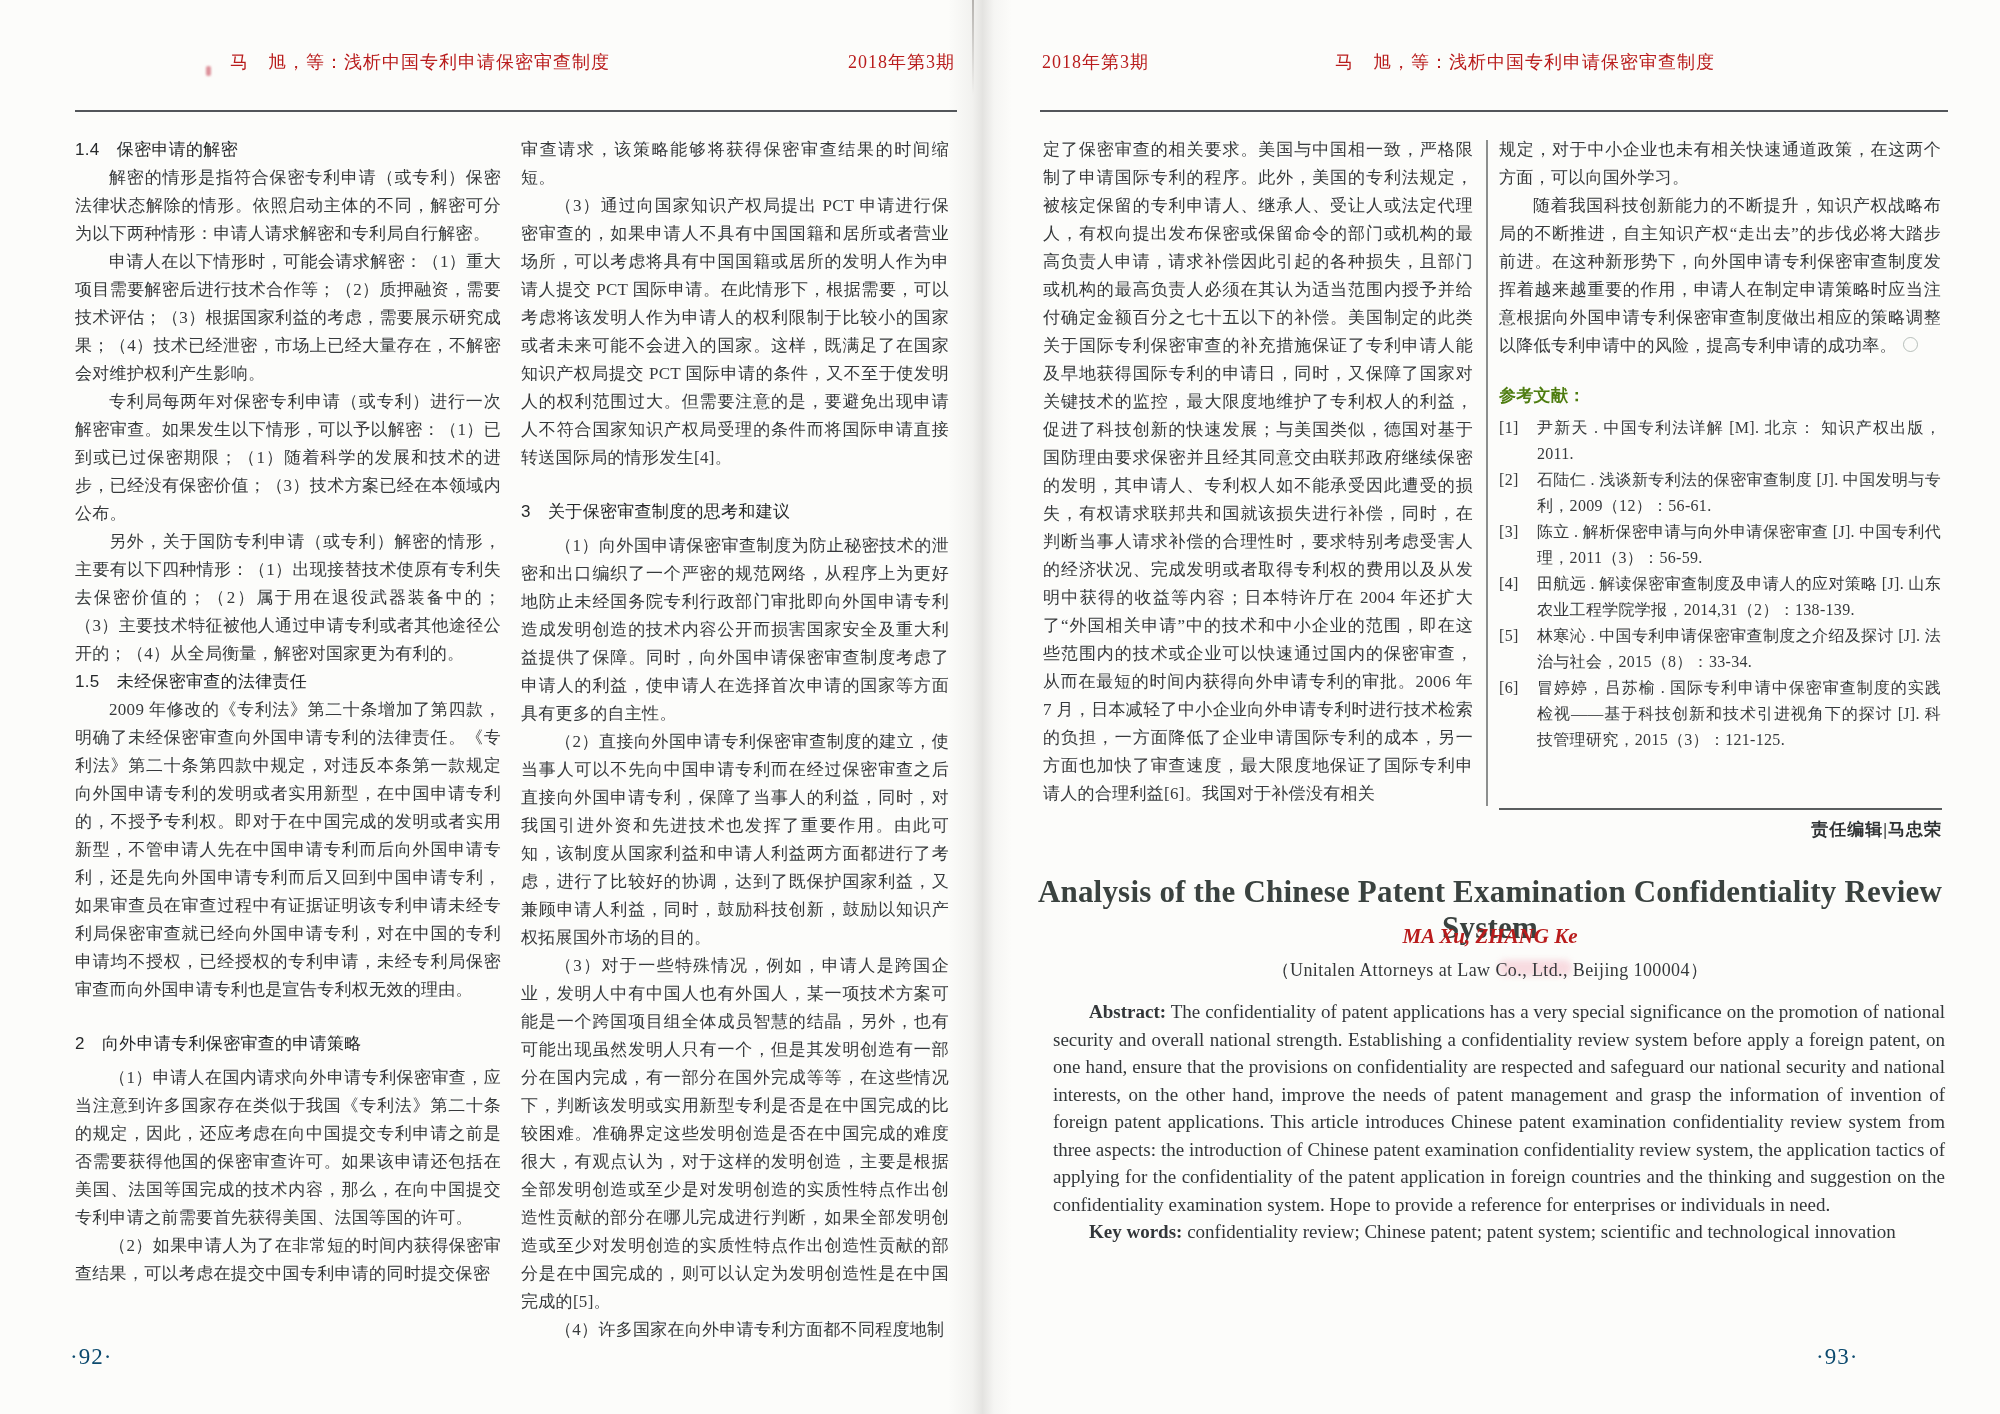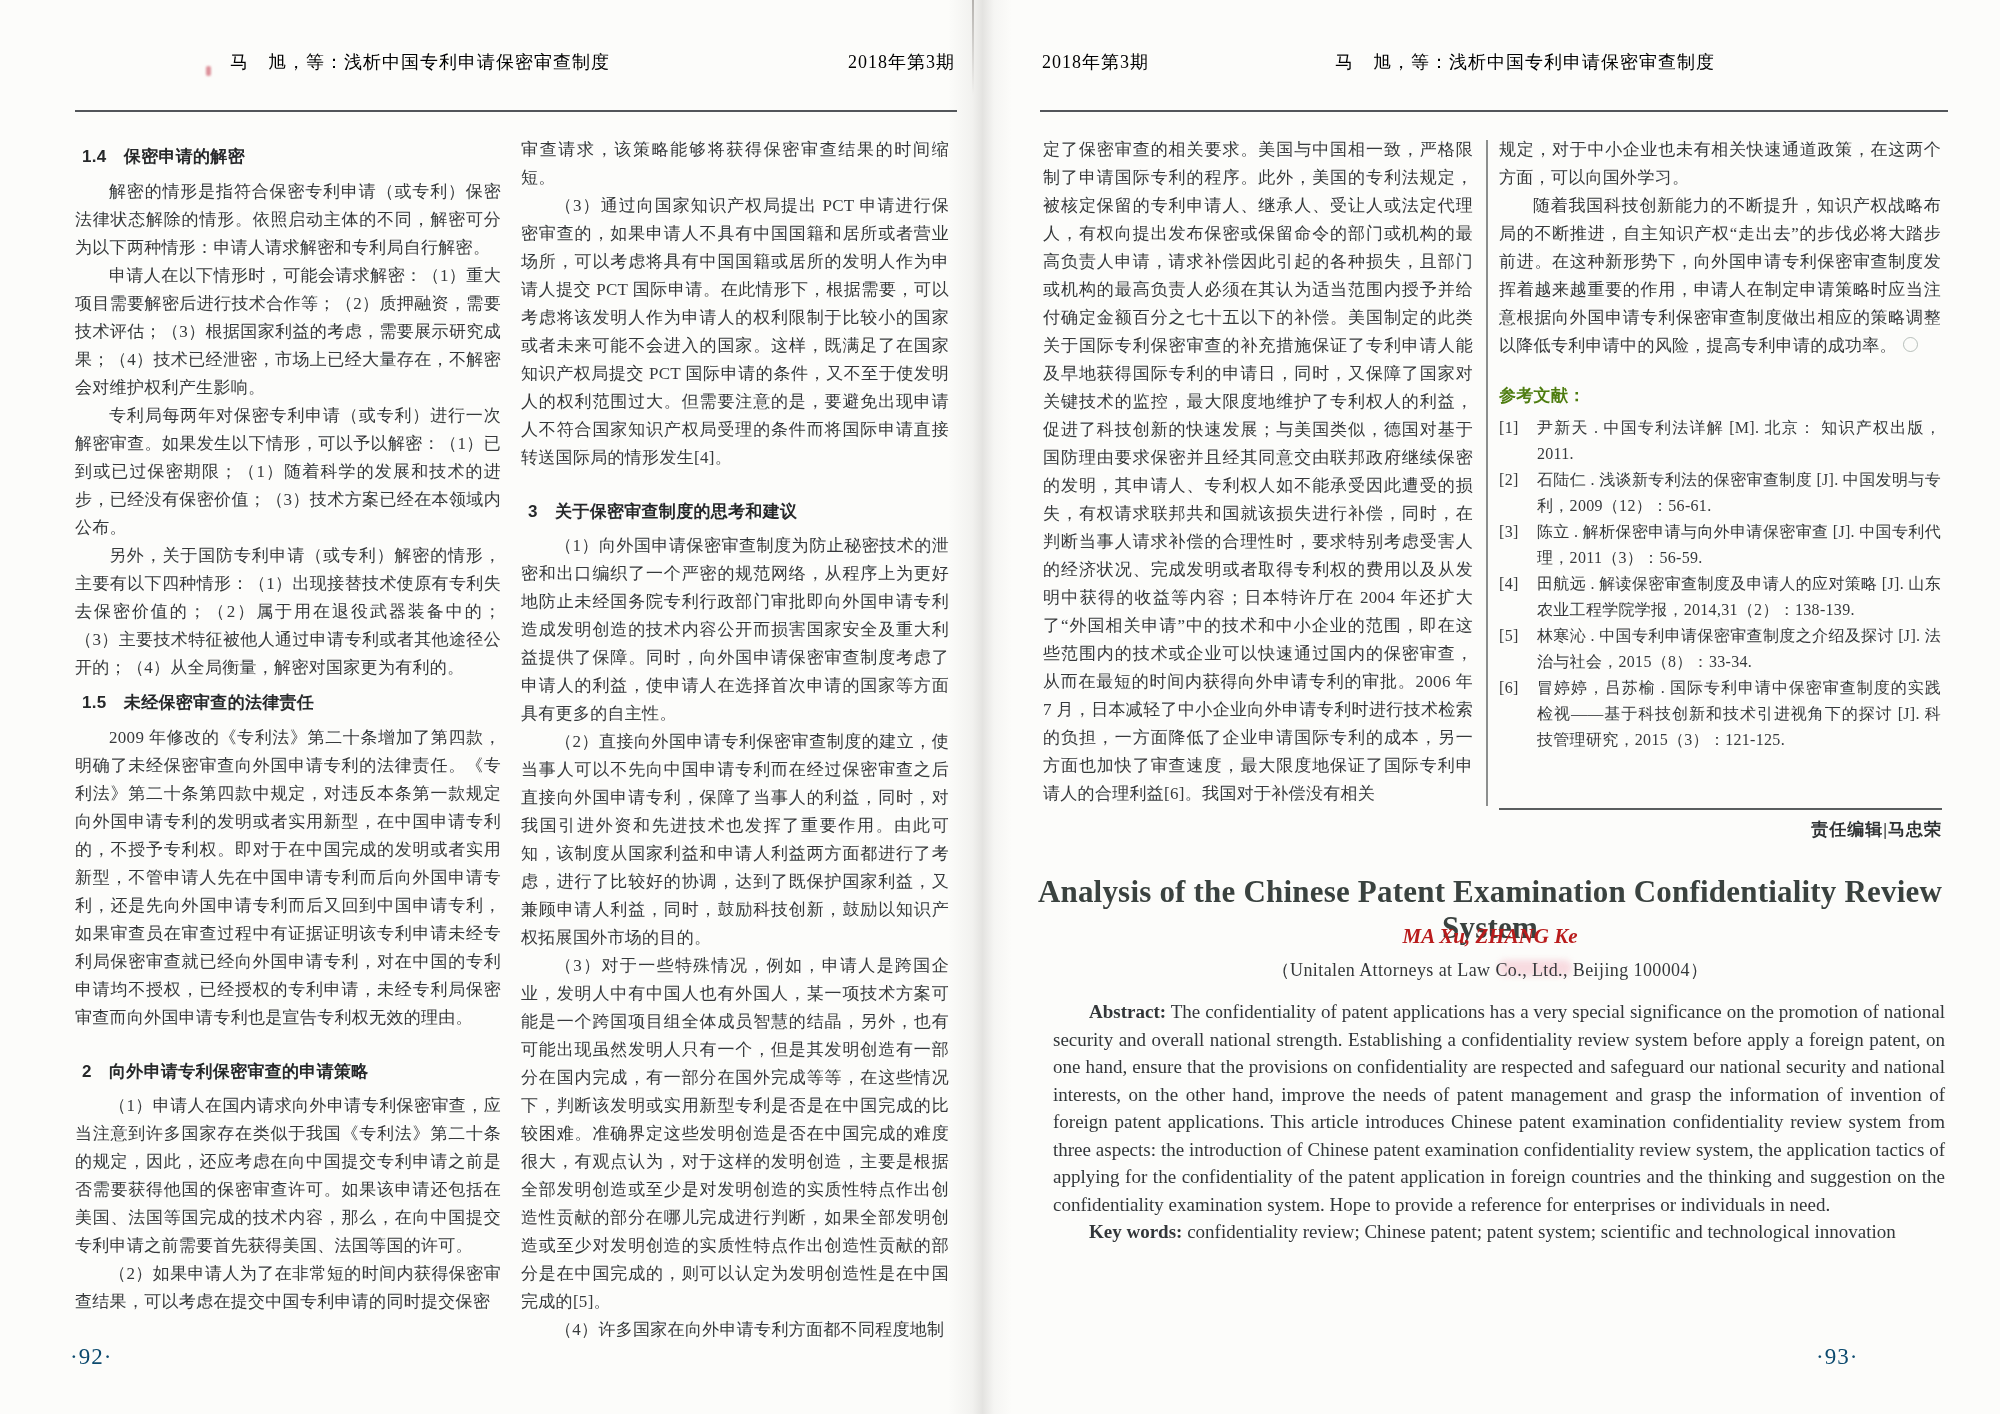--- a/index.html
+++ b/index.html
@@ -30,21 +30,21 @@
     position:absolute;left:206px;top:66px;width:5px;height:10px;
     background:rgba(190,40,60,0.5);filter:blur(1px);border-radius:2px;
   }
   .artifact-pink{
     position:absolute;left:1498px;top:960px;width:74px;height:16px;
     background:rgba(238,148,172,0.32);filter:blur(3px);border-radius:8px;
   }
 
   
   .hdr{
-    position:absolute;top:50px;font-size:18px;color:#000000;
+    position:absolute;top:50px;font-size:18px;color:#b91c1c;
     letter-spacing:1px;white-space:nowrap;
   }
   .hdr-title-92{left:140px;width:560px;text-align:center;}
   .hdr-issue-92{left:735px;width:220px;text-align:right;}
   .hdr-issue-93{left:1042px;width:220px;text-align:left;}
   .hdr-title-93{left:1245px;width:560px;text-align:center;}
   .rule{position:absolute;height:2px;background:#53565a;}
   .rule-92{left:75px;top:110px;width:882px;}
   .rule-93{left:1040px;top:110px;width:908px;}
 
@@ -55,21 +55,21 @@
   }
   .c92a{left:75px;top:136px;width:426px;}
   .c92b{left:521px;top:136px;width:428px;}
   .c93a{left:1043px;top:136px;width:430px;}
   .c93b{left:1499px;top:136px;width:442px;}
 
   .para{text-indent:2em;margin:0;}
   .cont{text-indent:0;}
   .sec-h{
     font-family:"Liberation Sans","DejaVu Sans",sans-serif;
-    font-weight:700;color:#26282a;margin:7px;text-indent:0;text-align:left;
+    font-weight:400;color:#26282a;margin:0;text-indent:0;text-align:left;
   }
   .sec-h.gap{margin-top:26px;margin-bottom:6px;}
   .refs-title{font-weight:700;margin:22px 0 5px;color:#4d7c0f;text-indent:0;}
   .ref{display:flex;font-size:16px;line-height:26px;margin:0;}
   .ref-m{flex:0 0 38px;}
   .ref-t{flex:1;text-align:justify;}
 
   .endmark{
     display:inline-block;width:13px;height:13px;border:1.5px solid #9aa59f;
     border-radius:50%;margin-left:6px;opacity:0.7;transform:translateY(1px);

